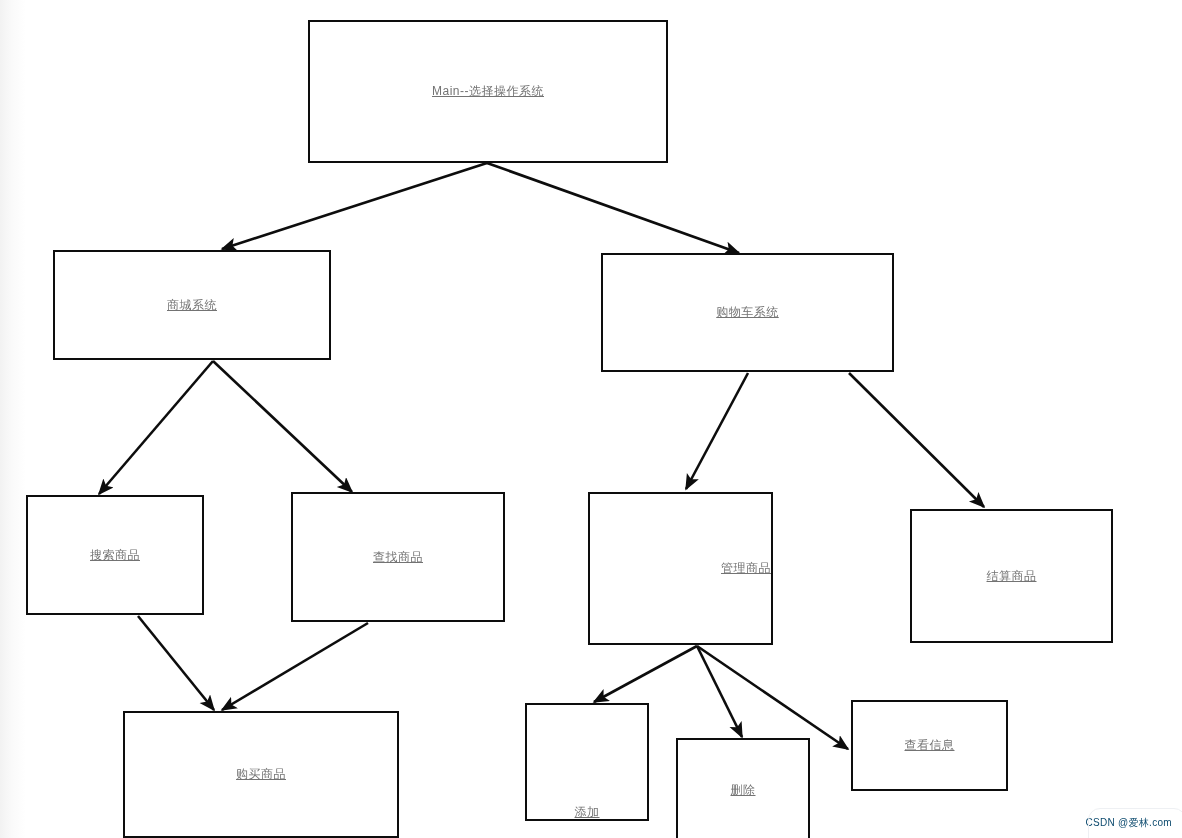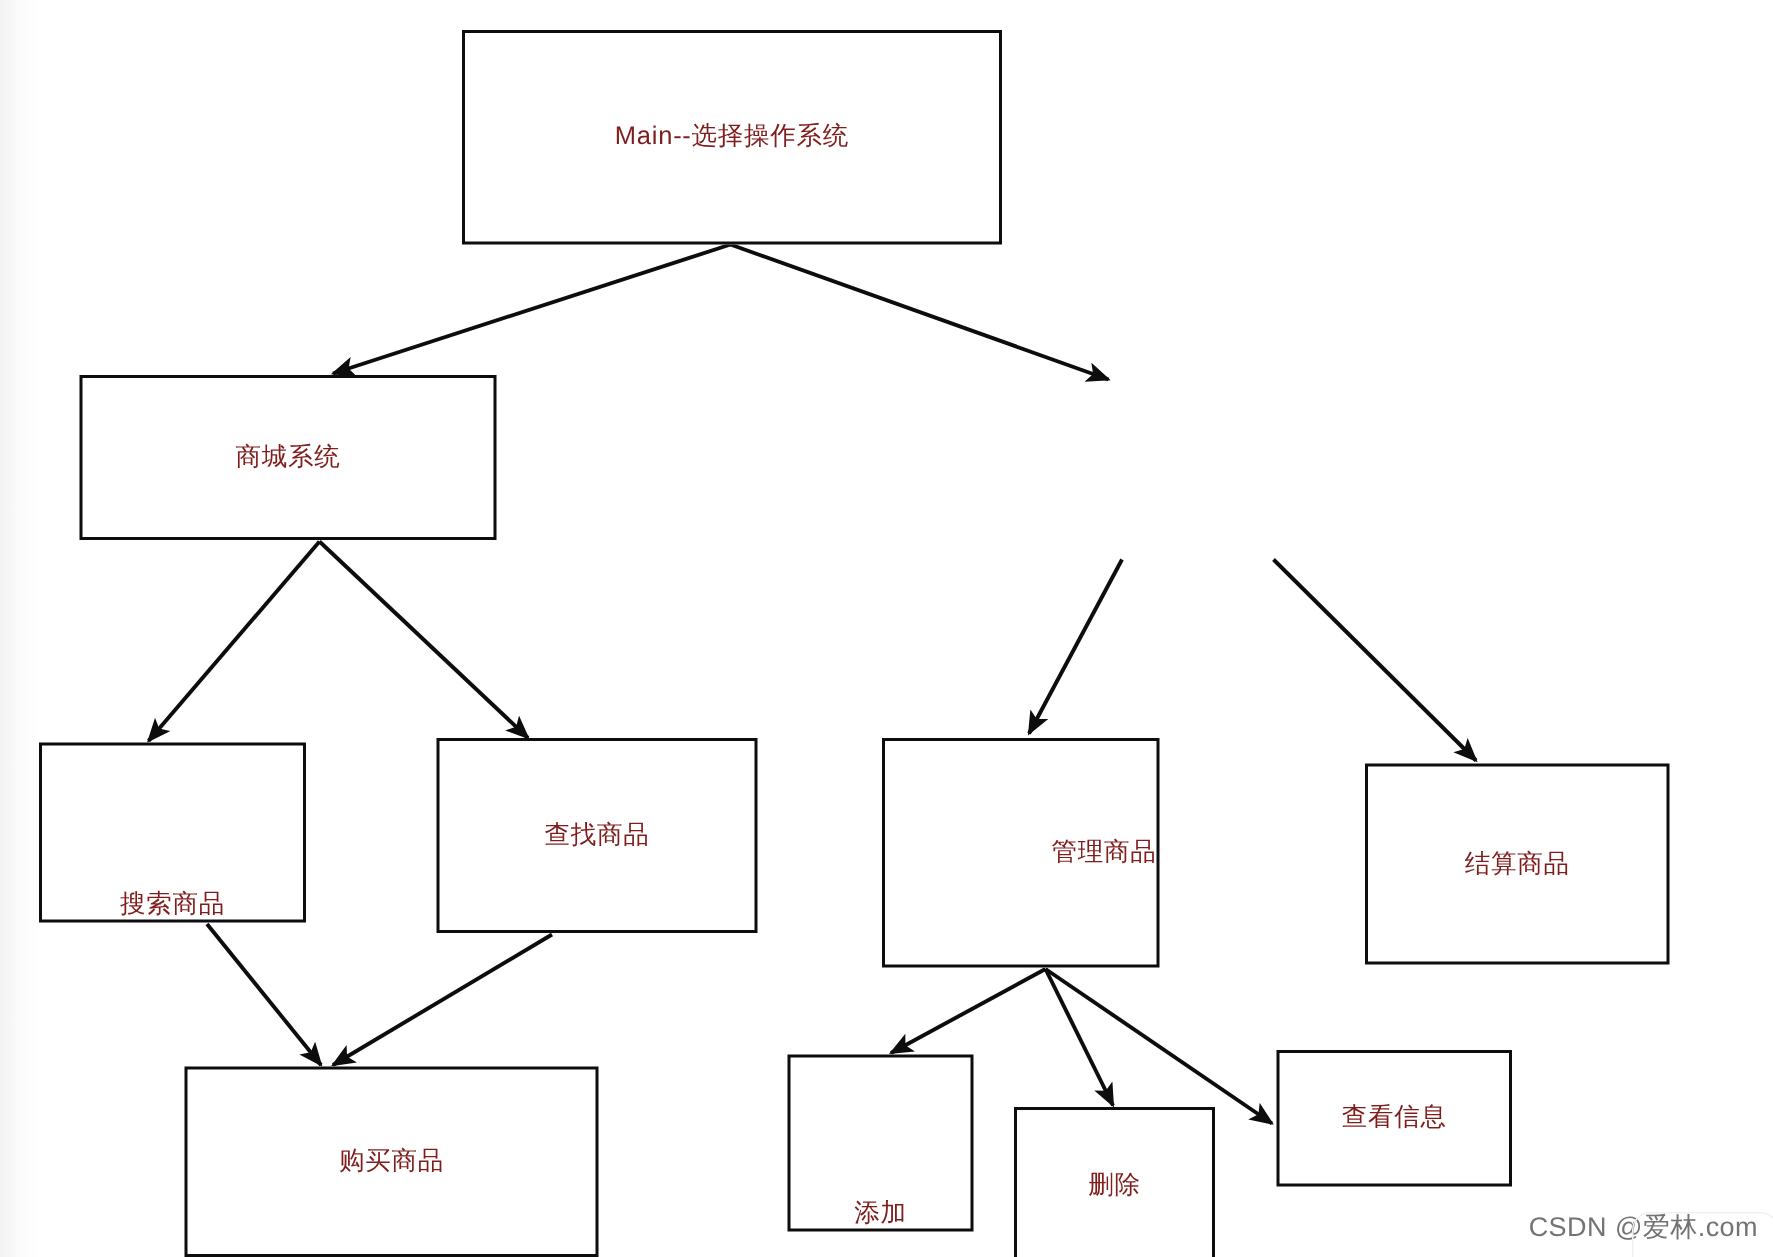--- a/index.html
+++ b/index.html
@@ -31,33 +31,34 @@
   .node {
     position: absolute;
     box-sizing: border-box;
     border: 2.5px solid #0d0d0d;
     background: #ffffff;
     display: flex;
     align-items: center;
     justify-content: center;
   }
   .node-label {
-    color: #7f1d1d;
-    font-size: 17px;
+    color: #737373;
+    font-size: 12px;
     line-height: 1.2;
     letter-spacing: 0.5px;
     white-space: nowrap;
     text-align: center;
+    text-decoration: underline;
   }
   #watermark {
     position: absolute;
     right: 10px;
     bottom: 8px;
-    font-size: 18px;
-    color: #737373;
+    font-size: 10px;
+    color: #0c4a6e;
     letter-spacing: 0.3px;
     white-space: nowrap;
   }
   #wm-chip {
     position: absolute;
     right: -4px;
     bottom: -14px;
     width: 96px;
     height: 42px;
     border: 1px solid #eef0f3;
@@ -93,21 +94,24 @@
         <line x1="697" y1="646" x2="848" y2="749" stroke="#0d0d0d" stroke-width="2.6" marker-end="url(#arrowhead)"></line>
       </g>
   </svg>
 
   <div class="node" style="left: 308px; top: 20px; width: 360px; height: 143px;">
     <span class="node-label">Main--选择操作系统</span>
   </div>
   <div class="node" style="left: 53px; top: 250px; width: 278px; height: 110px;">
     <span class="node-label">商城系统</span>
   </div>
-  <div class="node" style="left: 26px; top: 495px; width: 178px; height: 120px; align-items: flex-end;">
+  <div class="node" style="left: 601px; top: 253px; width: 293px; height: 119px;">
+    <span class="node-label">购物车系统</span>
+  </div>
+  <div class="node" style="left: 26px; top: 495px; width: 178px; height: 120px;">
     <span class="node-label">搜索商品</span>
   </div>
   <div class="node" style="left: 291px; top: 492px; width: 214px; height: 130px;">
     <span class="node-label">查找商品</span>
   </div>
   <div class="node" style="left: 588px; top: 492px; width: 185px; height: 153px; justify-content: flex-end;">
     <span class="node-label">管理商品</span>
   </div>
   <div class="node" style="left: 123px; top: 711px; width: 276px; height: 127px;">
     <span class="node-label">购买商品</span>

